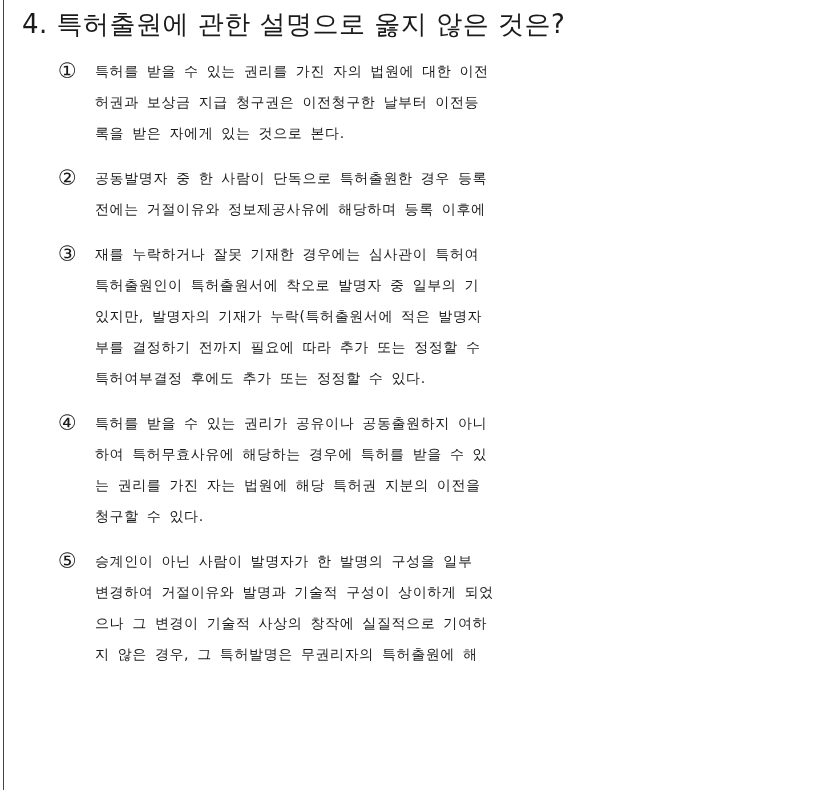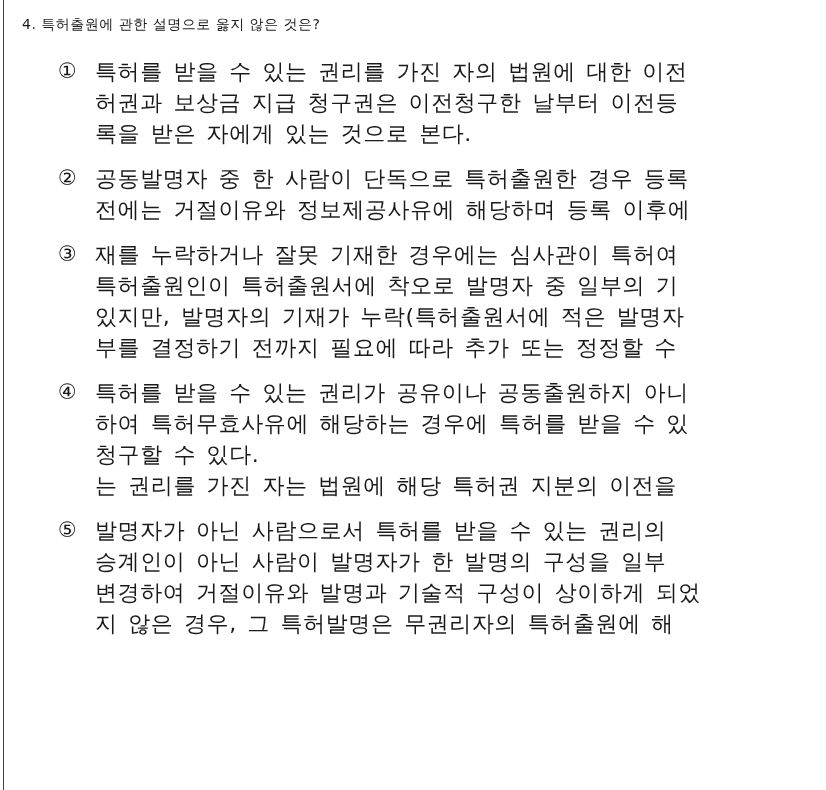--- a/index.html
+++ b/index.html
@@ -1,23 +1,23 @@
 <!DOCTYPE html>
 <html><head>
 <meta charset="utf-8">
 <style>
   html, body { margin: 0; padding: 0; background: #ffffff; }
   body { width: 826px; height: 790px; position: relative; overflow: hidden;
          font-family: "DejaVu Sans", "Liberation Sans", sans-serif; color: #1a1a1a; }
   .frame { position: absolute; left: 3px; top: 0; width: 0; height: 790px; border-left: 1.5px solid #444; }
-  .question { position: absolute; left: 22px; top: 8px; font-size: 14px; line-height: 32px; letter-spacing: 0.5px; white-space: nowrap; text-align: center; }
+  .question { position: absolute; left: 22px; top: 8px; font-size: 26px; line-height: 32px; letter-spacing: 0.5px; white-space: nowrap; text-align: center; }
   .choices { position: absolute; left: 58px; top: 56px; width: 740px; }
   .choice { position: relative; padding-left: 37px; margin-bottom: 14px; }
   .marker { position: absolute; left: 0; top: 0; font-size: 21px; line-height: 31px; }
-  .line { font-size: 22px; line-height: 31px; white-space: nowrap; letter-spacing: 0.6px; word-spacing: 3px; }
+  .line { font-size: 14px; line-height: 31px; white-space: nowrap; letter-spacing: 0.6px; word-spacing: 3px; }
 </style>
 </head>
 <body>
 
 <div class="frame"></div>
 
 <div class="question">
   <span>4.</span>
   <span>특허출원에 관한 설명으로 옳지 않은 것은?</span>
 </div>
@@ -33,29 +33,30 @@
     <span class="marker">②</span>
     <div class="line">공동발명자 중 한 사람이 단독으로 특허출원한 경우 등록</div>
     <div class="line">전에는 거절이유와 정보제공사유에 해당하며 등록 이후에</div>
   </div>
   <div class="choice">
     <span class="marker">③</span>
     <div class="line">재를 누락하거나 잘못 기재한 경우에는 심사관이 특허여</div>
     <div class="line">특허출원인이 특허출원서에 착오로 발명자 중 일부의 기</div>
     <div class="line">있지만, 발명자의 기재가 누락(특허출원서에 적은 발명자</div>
     <div class="line">부를 결정하기 전까지 필요에 따라 추가 또는 정정할 수</div>
+    <div class="line">특허여부결정 후에도 추가 또는 정정할 수 있다.</div>
   </div>
   <div class="choice">
     <span class="marker">④</span>
     <div class="line">특허를 받을 수 있는 권리가 공유이나 공동출원하지 아니</div>
     <div class="line">하여 특허무효사유에 해당하는 경우에 특허를 받을 수 있</div>
+    <div class="line">는 권리를 가진 자는 법원에 해당 특허권 지분의 이전을</div>
     <div class="line">청구할 수 있다.</div>
-    <div class="line">는 권리를 가진 자는 법원에 해당 특허권 지분의 이전을</div>
   </div>
   <div class="choice">
     <span class="marker">⑤</span>
-    <div class="line">발명자가 아닌 사람으로서 특허를 받을 수 있는 권리의</div>
     <div class="line">승계인이 아닌 사람이 발명자가 한 발명의 구성을 일부</div>
     <div class="line">변경하여 거절이유와 발명과 기술적 구성이 상이하게 되었</div>
+    <div class="line">으나 그 변경이 기술적 사상의 창작에 실질적으로 기여하</div>
     <div class="line">지 않은 경우, 그 특허발명은 무권리자의 특허출원에 해</div>
 
   </div>
 </div>
 
 </body></html>

